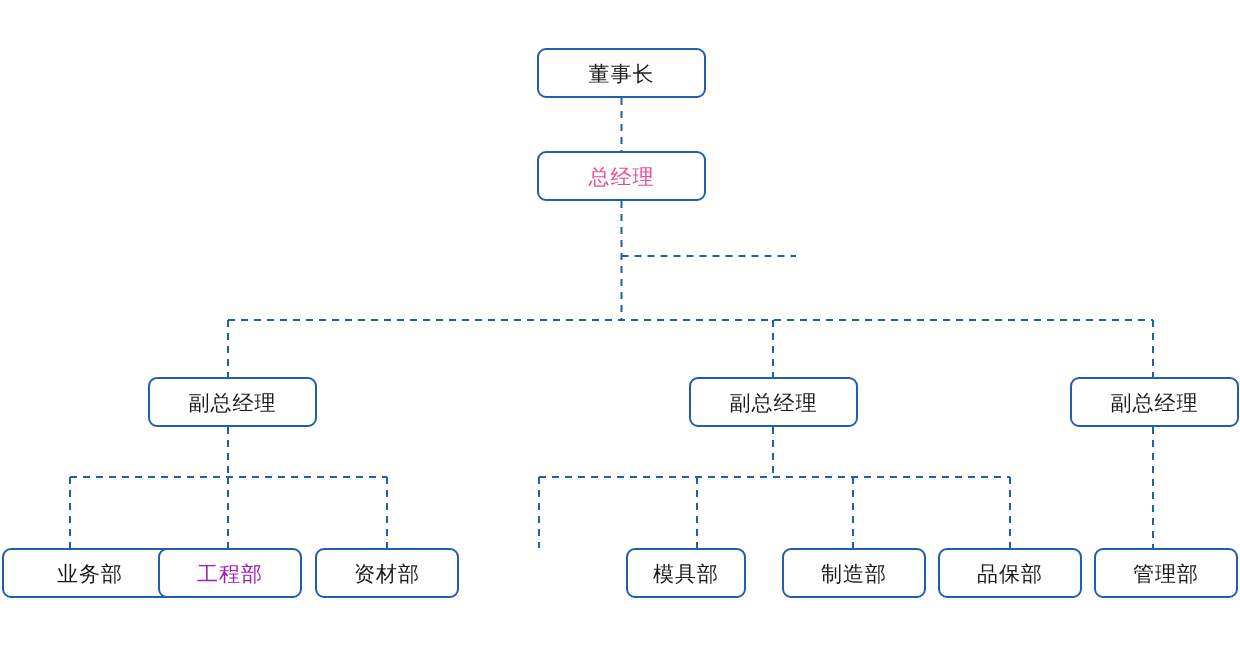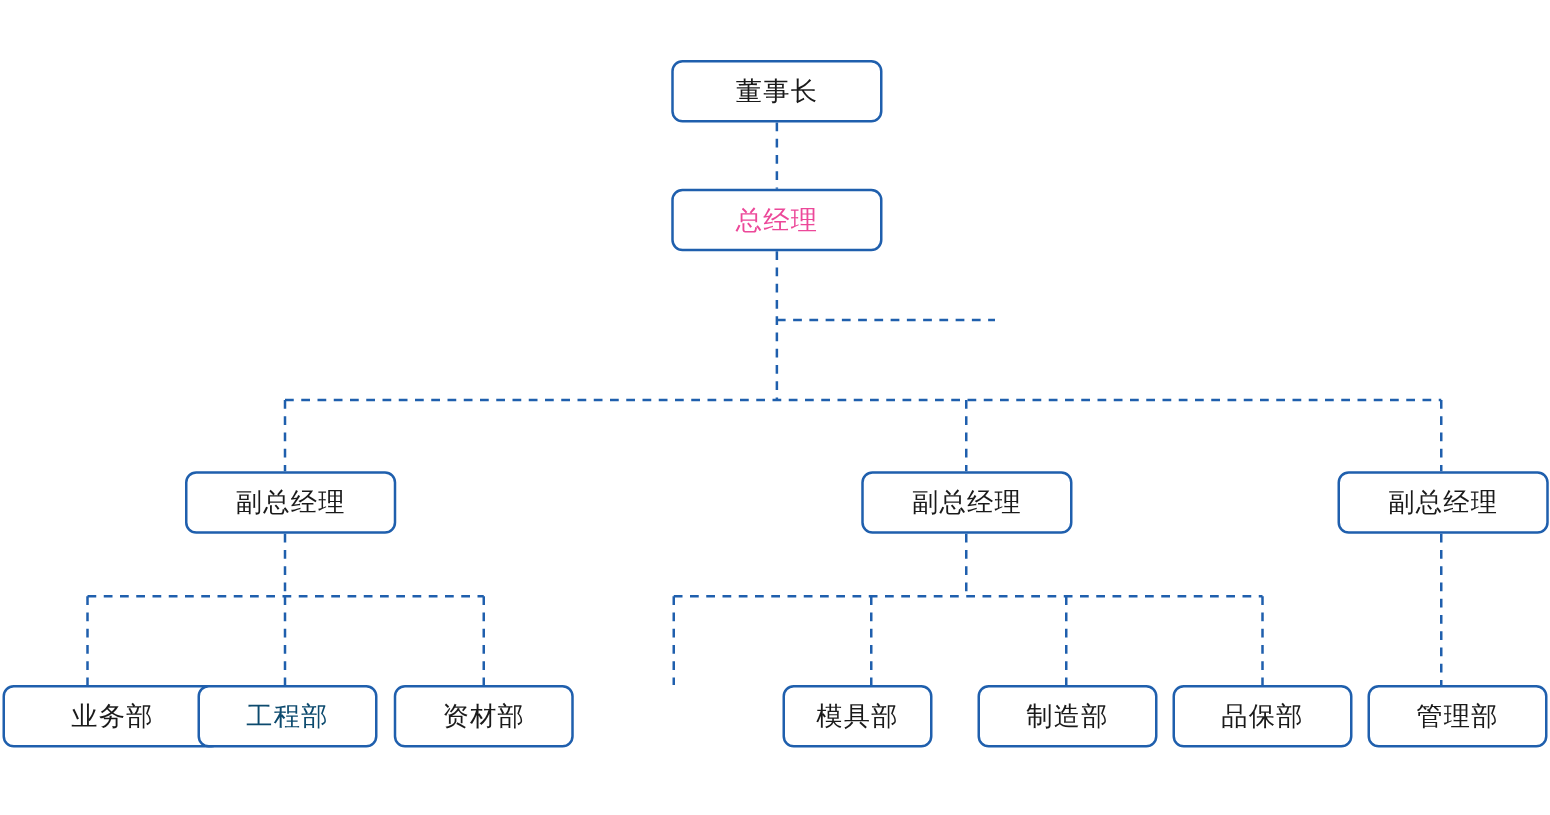--- a/index.html
+++ b/index.html
@@ -102,21 +102,21 @@
 
   <div class="node-box" style="left: 1070px; top: 377px; width: 169px; border-color: rgb(31, 95, 173); background: rgb(255, 255, 255);">
     <span class="node-label" style="color: rgb(26, 26, 26);">副总经理</span>
   </div>
 
   <div class="node-box" style="left: 2px; top: 548px; width: 176px; border-color: rgb(31, 95, 173); background: rgb(255, 255, 255);">
     <span class="node-label" style="color: rgb(26, 26, 26);">业务部</span>
   </div>
 
   <div class="node-box" style="left: 158px; top: 548px; width: 144px; border-color: rgb(31, 95, 173); background: rgb(255, 255, 255);">
-    <span class="node-label" style="color: #0c4a6e;">工程部</span>
+    <span class="node-label" style="color: #a21caf;">工程部</span>
   </div>
 
   <div class="node-box" style="left: 315px; top: 548px; width: 144px; border-color: rgb(31, 95, 173); background: rgb(255, 255, 255);">
     <span class="node-label" style="color: rgb(26, 26, 26);">资材部</span>
   </div>
 
 
   <div class="node-box" style="left: 626px; top: 548px; width: 120px; border-color: rgb(31, 95, 173); background: rgb(255, 255, 255);">
     <span class="node-label" style="color: rgb(26, 26, 26);">模具部</span>
   </div>

